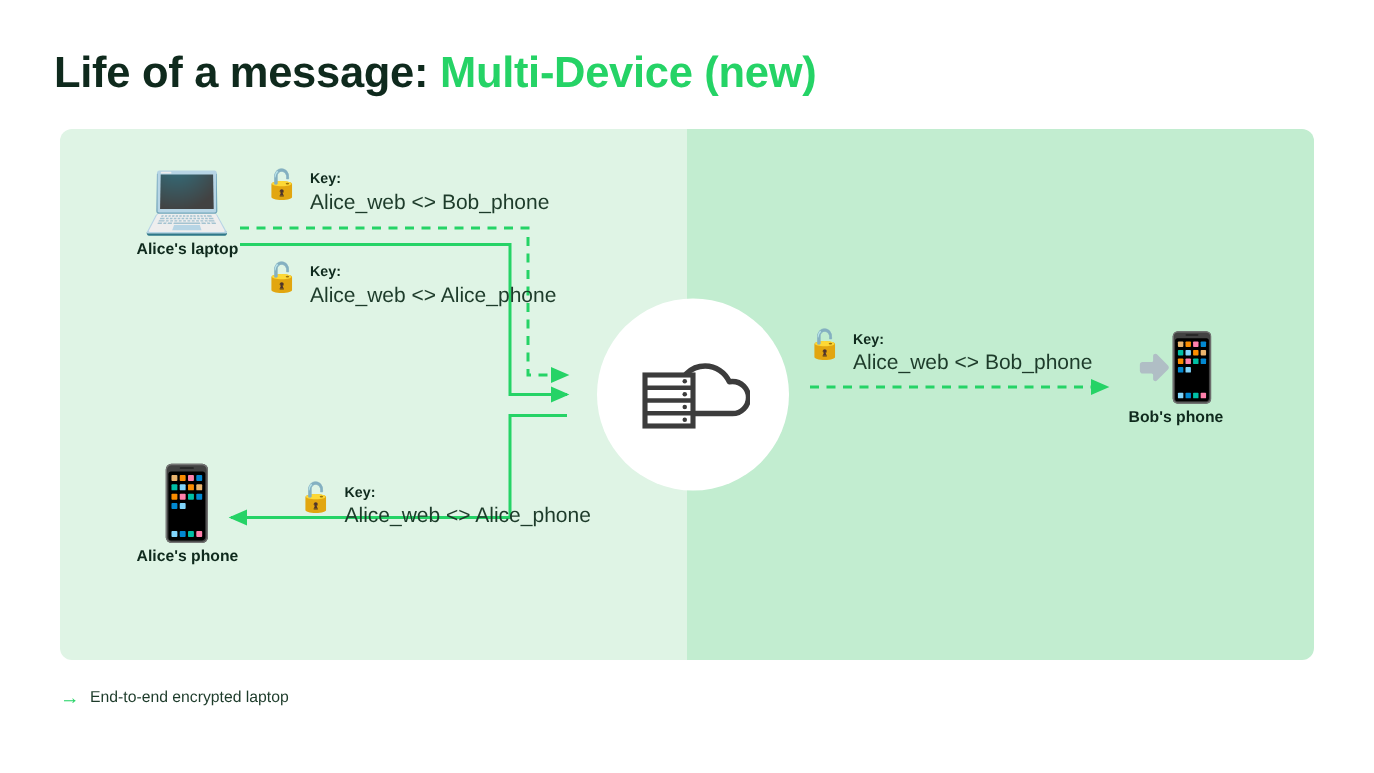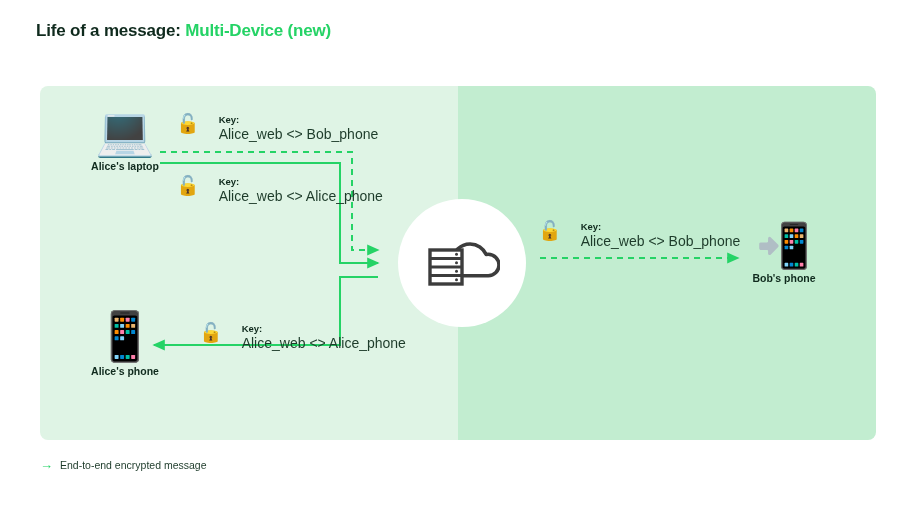--- a/index.html
+++ b/index.html
@@ -12,22 +12,22 @@
     height: 515px;
     position: relative;
     font-family: "Liberation Sans", sans-serif;
     overflow: hidden;
   }
 
   
   .title {
     position: absolute;
     left: 36px;
-    top: 21px;
-    font-size: 17px;
+    top: 33px;
+    font-size: 29px;
     font-weight: bold;
     letter-spacing: -0.2px;
     white-space: nowrap;
     text-align: center;
   }
   .title .t-dark { color: #0f2a1d; }
   .title .t-accent { color: #25d366; }
 
   
   .canvas {
@@ -98,21 +98,21 @@
     position: absolute;
     display: flex;
     align-items: flex-start;
     gap: 7px;
     white-space: nowrap;
   }
   .keybox .lock {
     font-size: 19px;
     line-height: 1.05;
   }
-  .keybox .kt { line-height: 1.28; margin-left: 12px; }
+  .keybox .kt { line-height: 1.28; }
   .keybox .kt .klabel {
     font-size: 9.5px;
     font-weight: bold;
     color: #0f2a1d;
     display: block;
   }
   .keybox .kt .kval {
     font-size: 14px;
     color: #1d3b2a;
     display: block;
@@ -232,14 +232,14 @@
 <div class="keybox" id="key-4">
   <span class="lock">🔓</span>
   <span class="kt">
     <span class="klabel">Key:</span>
     <span class="kval">Alice_web &lt;&gt; Bob_phone</span>
   </span>
 </div>
 
 <div class="legend">
   <span class="arrow-glyph">→</span>
-  <span class="legend-text">End-to-end encrypted message</span>
+  <span class="legend-text">End-to-end encrypted laptop</span>
 </div>
 
 </body></html>

